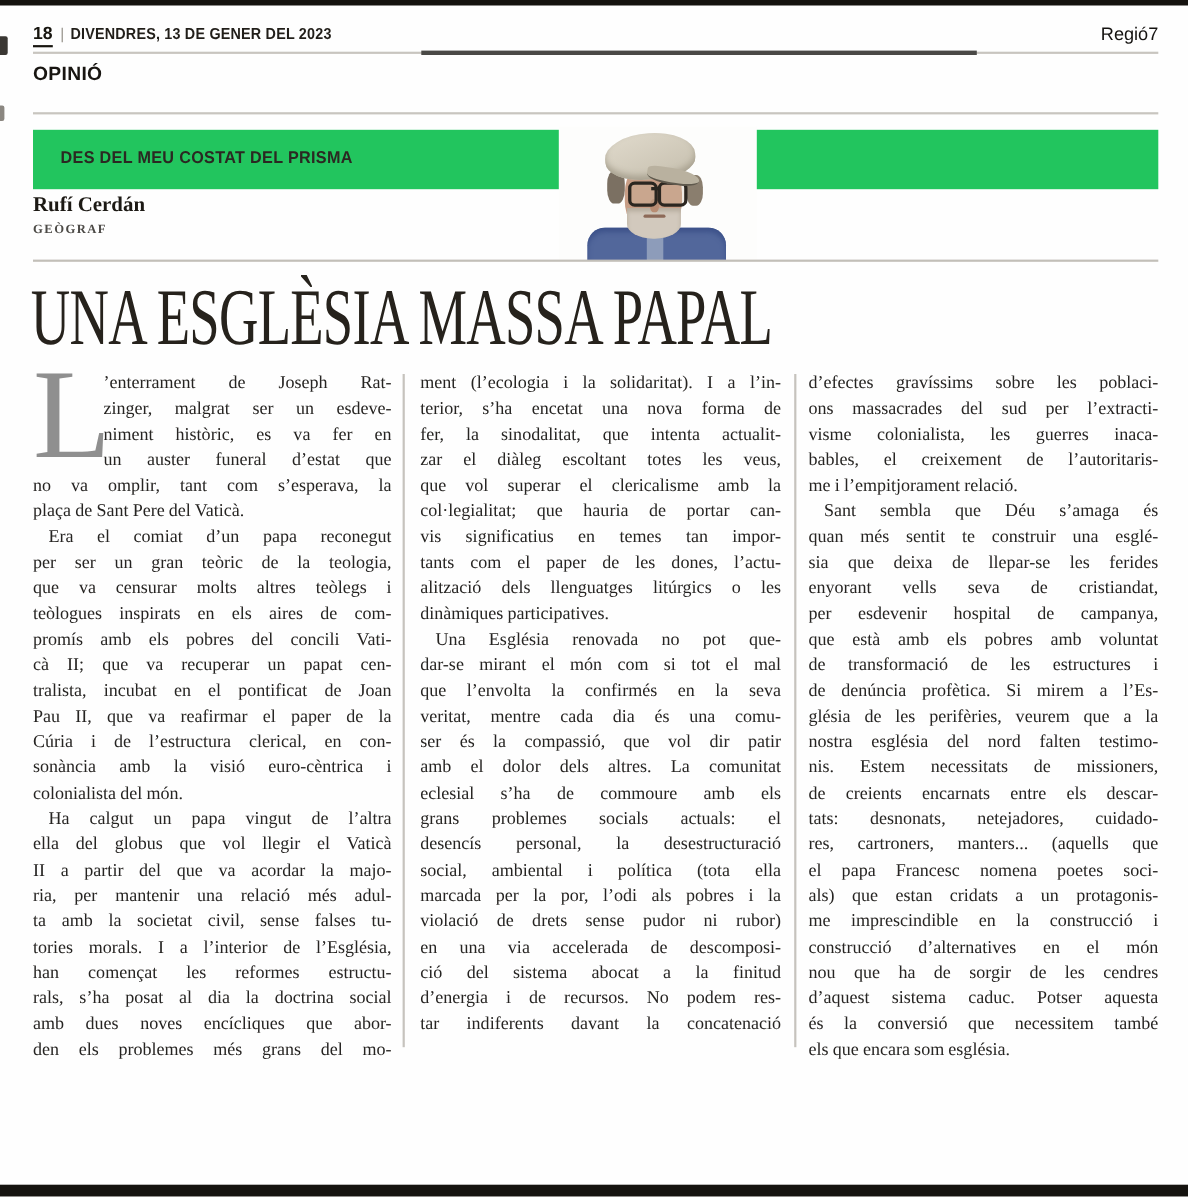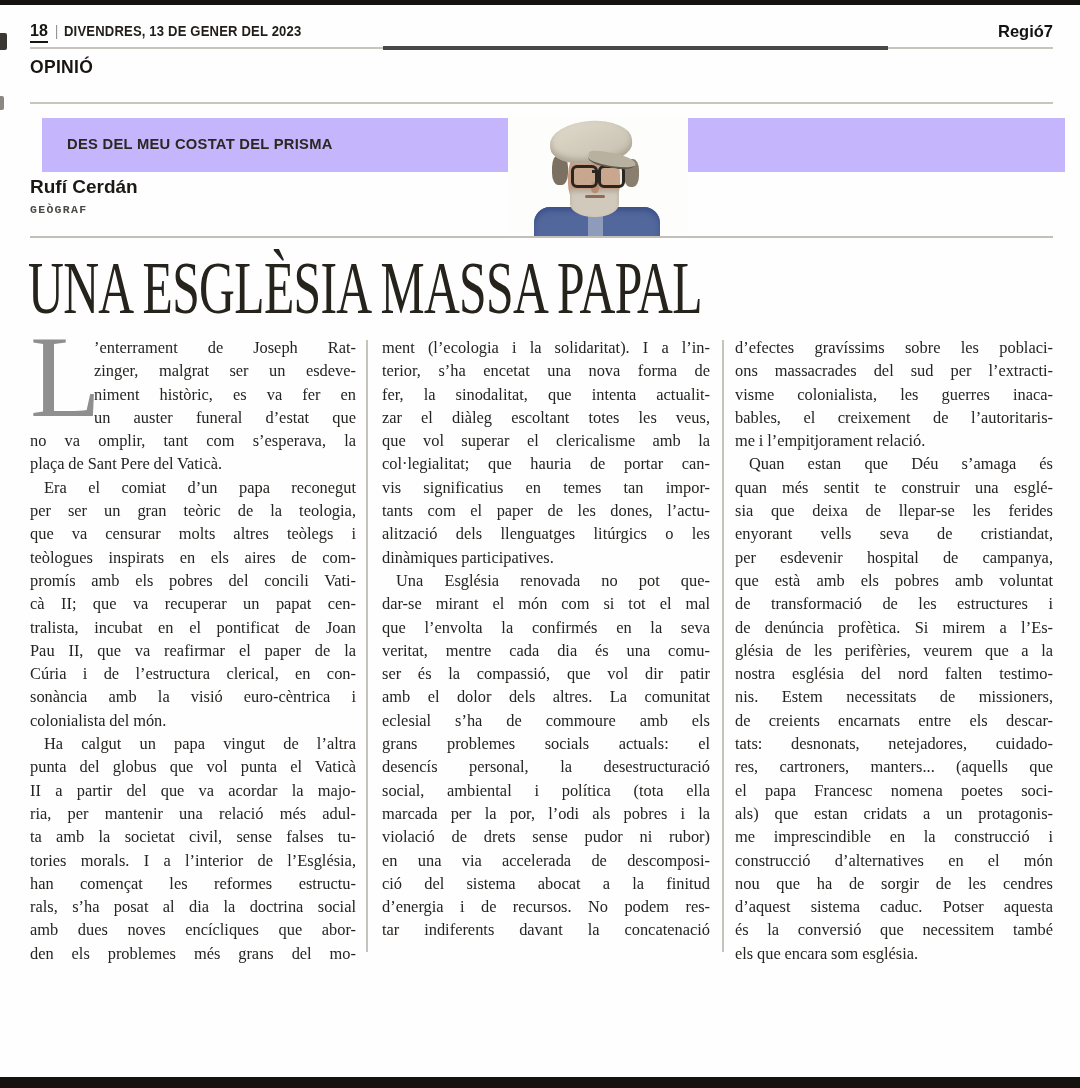--- a/index.html
+++ b/index.html
@@ -12,37 +12,37 @@
   .bar-bottom{left:0;top:1077px;width:1080px;height:11px;background:#15130f;}
   .artifact{left:-3px;top:33px;width:10px;height:17px;background:#3a3733;border-radius:2px;}
   .artifact2{left:-4px;top:96px;width:8px;height:14px;background:#8b8781;border-radius:2px;}
 
   
   .hdr{left:30px;top:22px;width:1023px;height:22px;font-family:"Liberation Sans",sans-serif;}
   .pgnum{font-weight:bold;font-size:16px;color:#17150f;border-bottom:2.5px solid #17150f;padding-bottom:2px;}
   .hdr-sep{color:#9a968f;font-size:14px;padding:0 6px 0 7px;}
   .dateline{display:inline-block;transform:scaleX(.9);transform-origin:left;
             font-size:14.5px;font-weight:bold;color:#211e19;letter-spacing:.2px;}
-  .masthead{position:absolute;right:0;top:0;font-weight:bold;font-size:16.5px;color:#141210;margin-left:37px;}
+  .masthead{position:absolute;right:0;top:0;font-weight:normal;font-size:16.5px;color:#141210;margin-left:37px;}
   .rule-a{left:30px;top:47px;width:1023px;height:2px;background:#c8c5bf;}
   .rule-a-dark{left:383px;top:46px;width:505px;height:4px;background:#4a4946;}
   .section{left:30px;top:57px;font-family:"Liberation Sans",sans-serif;font-weight:800;
            font-size:17.5px;color:#181511;letter-spacing:.3px;}
   .rule-b{left:30px;top:102px;width:1023px;height:1.6px;background:#c8c5bf;}
 
   
-  .band{left:42px;top:118px;width:1023px;height:54px;background:#c4b5fd;}
+  .band{left:30px;top:118px;width:1023px;height:54px;background:#22c55e;}
   .kicker{position:absolute;left:25px;top:17px;font-family:"Liberation Sans",sans-serif;
           font-weight:bold;font-size:15.5px;color:#2b2822;letter-spacing:.3px;
           transform:scaleX(.95);transform-origin:left;}
 
   
-  .author-name{left:30px;top:176px;font-family:Liberation Sans, sans-serif;font-weight:800;
+  .author-name{left:30px;top:176px;font-family:Liberation Serif, serif;font-weight:800;
                font-size:19px;color:#1c1914;}
-  .author-role{left:30px;top:203px;font-family:Liberation Mono, monospace;font-weight:bold;
+  .author-role{left:30px;top:203px;font-family:Liberation Serif, serif;font-weight:bold;
                font-size:11.5px;color:#4c4a46;letter-spacing:1.3px;}
   .rule-c{left:30px;top:236px;width:1023px;height:1.6px;background:#c2bfb8;}
 
   
   .photo{left:508px;top:115px;width:180px;height:122px;background:#fdfdfc;overflow:hidden;}
   .photo div{position:absolute;}
   .ph-hair-l{left:44px;top:40px;width:16px;height:30px;background:#7b7062;border-radius:40%;}
   .ph-hair-r{left:116px;top:44px;width:15px;height:28px;background:#8a7e6e;border-radius:40%;}
   .ph-face{left:60px;top:30px;width:52px;height:66px;background:#c79d85;border-radius:46% 46% 42% 42%;}
   .ph-cap{left:42px;top:6px;width:82px;height:42px;background:linear-gradient(160deg,#e0dacc,#c6bfae);
@@ -140,21 +140,21 @@
       <div class="bl">que va censurar molts altres teòlegs i</div>
       <div class="bl">teòlogues inspirats en els aires de com-</div>
       <div class="bl">promís amb els pobres del concili Vati-</div>
       <div class="bl">cà II; que va recuperar un papat cen-</div>
       <div class="bl">tralista, incubat en el pontificat de Joan</div>
       <div class="bl">Pau II, que va reafirmar el paper de la</div>
       <div class="bl">Cúria i de l’estructura clerical, en con-</div>
       <div class="bl">sonància amb la visió euro-cèntrica i</div>
       <div class="bl end">colonialista del món.</div>
       <div class="bl ind">Ha calgut un papa vingut de l’altra</div>
-      <div class="bl">punta del globus que vol punta el Vaticà</div>
+      <div class="bl">ella del globus que vol llegir el Vaticà</div>
       <div class="bl">II a partir del que va acordar la majo-</div>
       <div class="bl">ria, per mantenir una relació més adul-</div>
       <div class="bl">ta amb la societat civil, sense falses tu-</div>
       <div class="bl">tories morals. I a l’interior de l’Església,</div>
       <div class="bl">han començat les reformes estructu-</div>
       <div class="bl">rals, s’ha posat al dia la doctrina social</div>
       <div class="bl">amb dues noves encícliques que abor-</div>
       <div class="bl">den els problemes més grans del mo-</div>
     </div>
   <div class="abs vrule vr1"></div>
@@ -186,21 +186,21 @@
       <div class="bl">d’energia i de recursos. No podem res-</div>
       <div class="bl">tar indiferents davant la concatenació</div>
     </div>
   <div class="abs vrule vr2"></div>
   <div class="abs col col3">
       <div class="bl">d’efectes gravíssims sobre les poblaci-</div>
       <div class="bl">ons massacrades del sud per l’extracti-</div>
       <div class="bl">visme colonialista, les guerres inaca-</div>
       <div class="bl">bables, el creixement de l’autoritaris-</div>
       <div class="bl end">me i l’empitjorament relació.</div>
-      <div class="bl ind">Quan estan que Déu s’amaga és</div>
+      <div class="bl ind">Sant sembla que Déu s’amaga és</div>
       <div class="bl">quan més sentit te construir una esglé-</div>
       <div class="bl">sia que deixa de llepar-se les ferides</div>
       <div class="bl">enyorant vells seva de cristiandat,</div>
       <div class="bl">per esdevenir hospital de campanya,</div>
       <div class="bl">que està amb els pobres amb voluntat</div>
       <div class="bl">de transformació de les estructures i</div>
       <div class="bl">de denúncia profètica. Si mirem a l’Es-</div>
       <div class="bl">glésia de les perifèries, veurem que a la</div>
       <div class="bl">nostra església del nord falten testimo-</div>
       <div class="bl">nis. Estem necessitats de missioners,</div>

